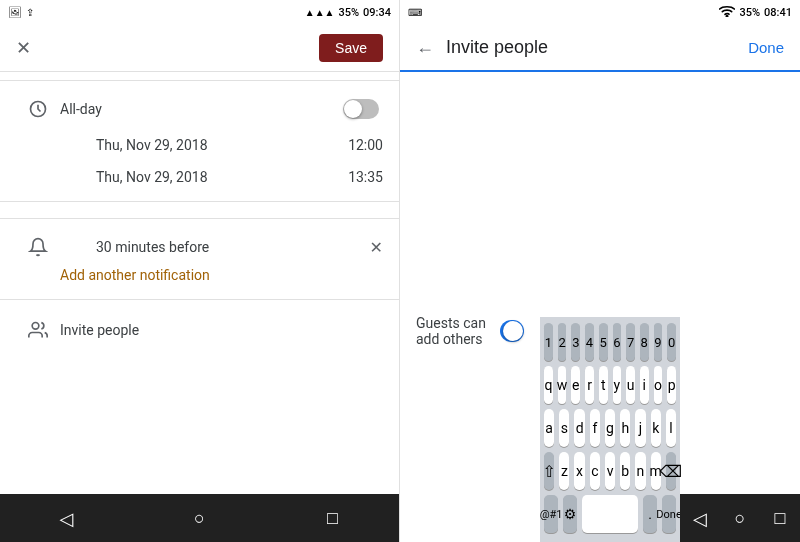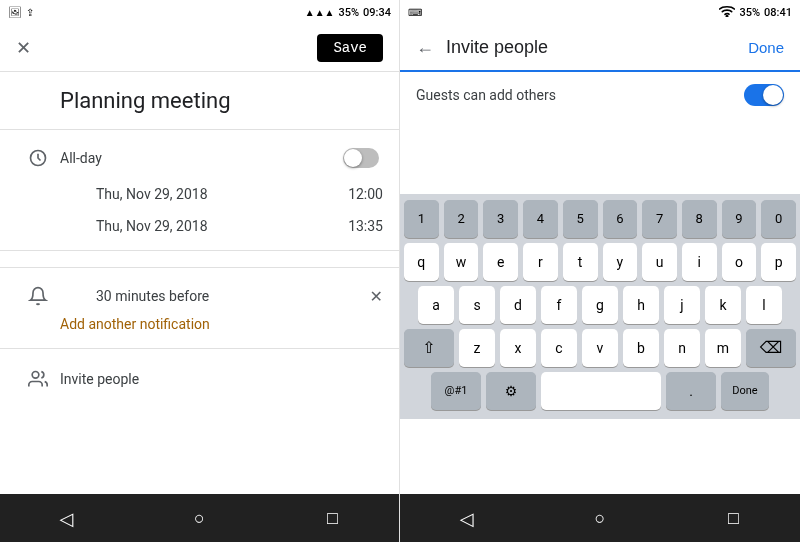--- a/index.html
+++ b/index.html
@@ -50,29 +50,28 @@
     .top-bar {
       height: 48px;
       display: flex;
       align-items: center;
       justify-content: space-between;
       padding: 0 16px;
       border-bottom: 1px solid #e0e0e0;
     }
 
     .save-btn {
-      background: #000000;
+      background: #7f1d1d;
       color: #fff;
       border: none;
       border-radius: 4px;
       padding: 6px 16px;
       font-size: 14px;
       font-weight: 500;
       cursor: pointer;
-      font-family: Liberation Mono, monospace;
     }
 
     .event-title {
       font-size: 22px;
       font-weight: 400;
       color: #202124;
       padding: 16px 16px 8px 60px;
     }
 
     .divider {
@@ -380,21 +379,22 @@
     }
 
     .numbers-row .key {
       font-size: 13px;
     }
 
     .right-content {
       flex: 1;
       position: relative;
       display: flex;
-      flex-direction: column;
+      flex-direction: row;
+      margin-top: 48px;
     }
 
     
     .icon-svg {
       width: 20px;
       height: 20px;
     }
   </style>
 </head>
 <body>
@@ -411,21 +411,20 @@
       <span>35%</span>
       <span>09:34</span>
     </div>
   </div>
 
   <div class="top-bar">
     <span style="font-size:18px; color:#5f6368; cursor:pointer;">✕</span>
     <button class="save-btn">Save</button>
   </div>
 
-  <div class="event-title">Planning meeting</div>
 
   <div class="divider"></div>
 
   <div class="form-section">
     <div class="allday-row">
       <div class="icon-area">
         <svg class="icon-svg" viewBox="0 0 24 24" fill="none" stroke="#5f6368" stroke-width="2">
           <circle cx="12" cy="12" r="9"></circle>
           <polyline points="12 7 12 12 15 15"></polyline>
         </svg>

